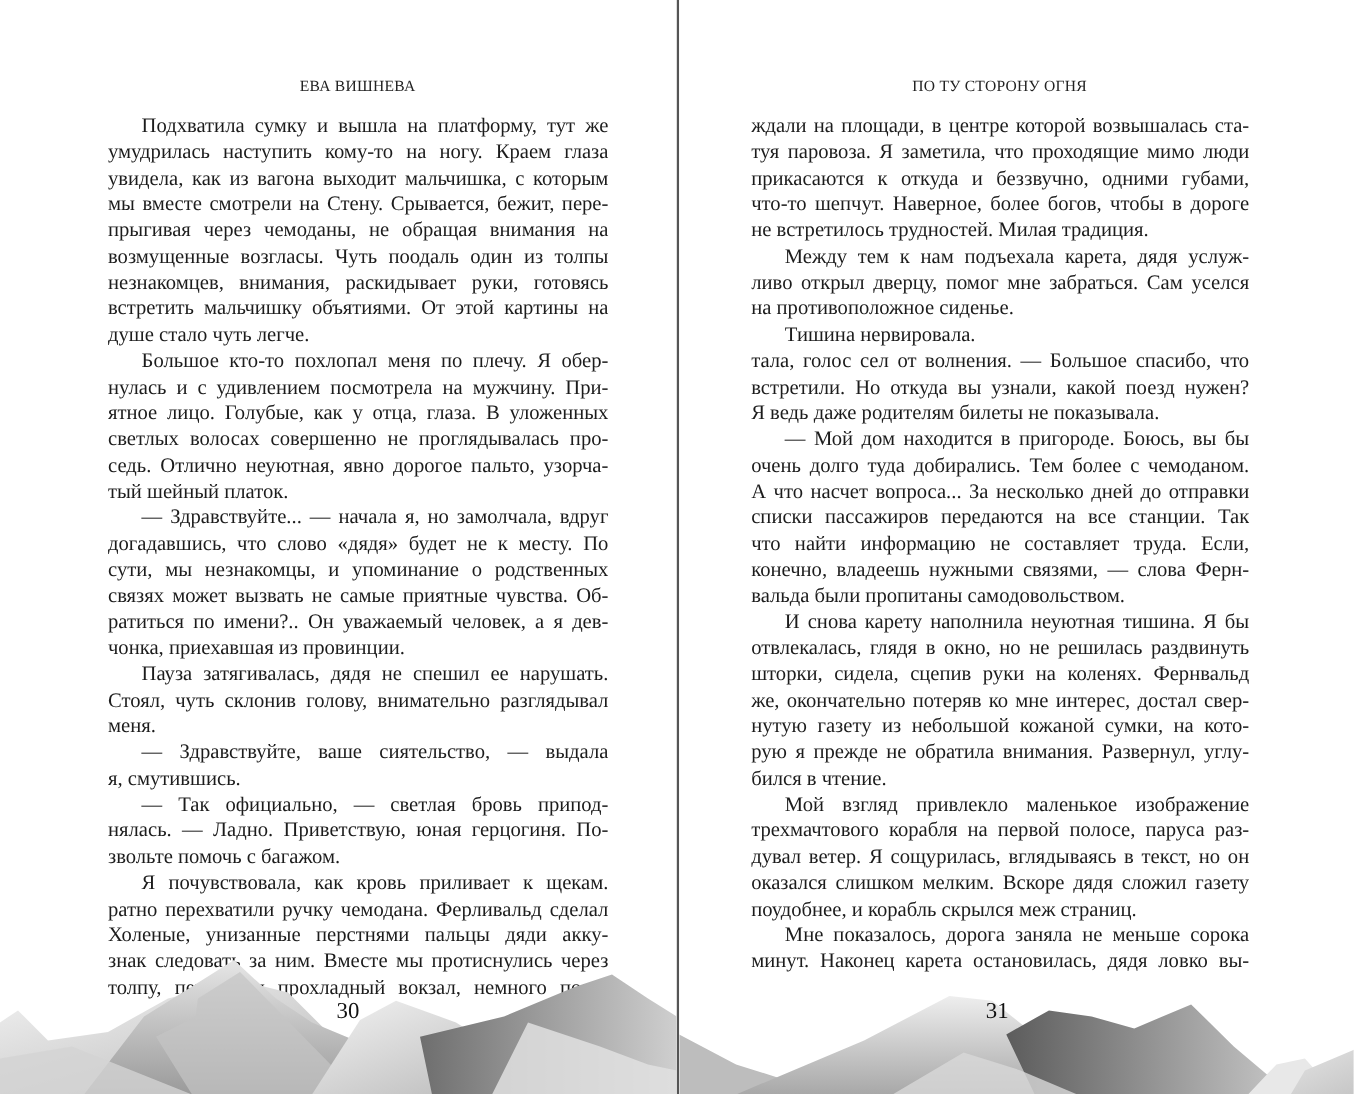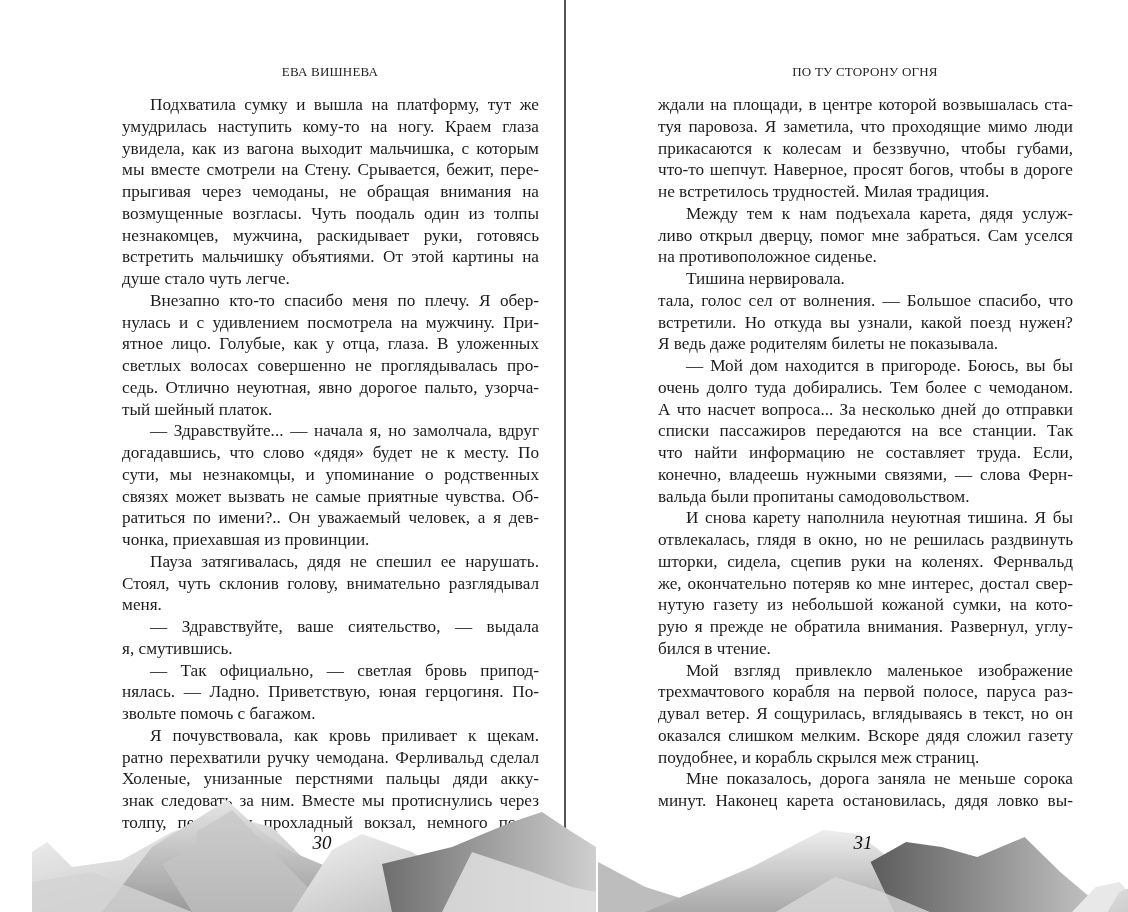--- a/index.html
+++ b/index.html
@@ -14,21 +14,20 @@
     overflow: hidden;
     font-family: "DejaVu Serif", "Liberation Serif", serif;
     color: #1a1a1a;
   }
   .page {
     position: absolute;
     top: 0;
     height: 912px;
     background: #ffffff;
     overflow: hidden;
-    margin-left: 32px;
   }
   .page.left { left: 0; width: 564px; }
   .page.right { left: 566px; width: 666px; }
   .gutter {
     position: absolute;
     left: 564px;
     top: 0;
     width: 2px;
     height: 912px;
     background: #555555;
@@ -68,21 +67,20 @@
   .line.last { text-align-last: left; }
 
   .folio {
     position: absolute;
     top: 832px;
     font-family: "Liberation Serif", "DejaVu Serif", serif;
     font-size: 19px;
     color: #111;
     text-align: center;
     z-index: 3;
-    font-style: italic;
   }
   .left .folio { left: 250px; width: 80px; }
   .right .folio { left: 225px; width: 80px; }
 
   .mountains {
     position: absolute;
     left: 0;
     bottom: 0;
     width: 100%;
     height: 120px;
@@ -95,24 +93,24 @@
 
 <div class="page left">
   <div class="running-head">ЕВА ВИШНЕВА</div>
   <div class="text-block" id="left-text">
       <div class="line indent">Подхватила сумку и вышла на платформу, тут же</div>
       <div class="line">умудрилась наступить кому-то на ногу. Краем глаза</div>
       <div class="line">увидела, как из вагона выходит мальчишка, с которым</div>
       <div class="line">мы вместе смотрели на Стену. Срывается, бежит, пере-</div>
       <div class="line">прыгивая через чемоданы, не обращая внимания на</div>
       <div class="line">возмущенные возгласы. Чуть поодаль один из толпы</div>
-      <div class="line">незнакомцев, мужчина, раскидывает руки, готовясь</div>
+      <div class="line">незнакомцев, внимания, раскидывает руки, готовясь</div>
       <div class="line">встретить мальчишку объятиями. От этой картины на</div>
       <div class="line last">душе стало чуть легче.</div>
-      <div class="line indent">Внезапно кто-то спасибо меня по плечу. Я обер-</div>
+      <div class="line indent">Большое кто-то похлопал меня по плечу. Я обер-</div>
       <div class="line">нулась и с удивлением посмотрела на мужчину. При-</div>
       <div class="line">ятное лицо. Голубые, как у отца, глаза. В уложенных</div>
       <div class="line">светлых волосах совершенно не проглядывалась про-</div>
       <div class="line">седь. Отлично неуютная, явно дорогое пальто, узорча-</div>
       <div class="line last">тый шейный платок.</div>
       <div class="line indent">— Здравствуйте... — начала я, но замолчала, вдруг</div>
       <div class="line">догадавшись, что слово «дядя» будет не к месту. По</div>
       <div class="line">сути, мы незнакомцы, и упоминание о родственных</div>
       <div class="line">связях может вызвать не самые приятные чувства. Об-</div>
       <div class="line">ратиться по имени?.. Он уважаемый человек, а я дев-</div>
@@ -159,22 +157,22 @@
   <div class="folio">30</div>
 </div>
 
 <div class="gutter"></div>
 
 <div class="page right">
   <div class="running-head">ПО ТУ СТОРОНУ ОГНЯ</div>
   <div class="text-block" id="right-text">
       <div class="line">ждали на площади, в центре которой возвышалась ста-</div>
       <div class="line">туя паровоза. Я заметила, что проходящие мимо люди</div>
-      <div class="line">прикасаются к колесам и беззвучно, чтобы губами,</div>
-      <div class="line">что-то шепчут. Наверное, просят богов, чтобы в дороге</div>
+      <div class="line">прикасаются к откуда и беззвучно, одними губами,</div>
+      <div class="line">что-то шепчут. Наверное, более богов, чтобы в дороге</div>
       <div class="line last">не встретилось трудностей. Милая традиция.</div>
       <div class="line indent">Между тем к нам подъехала карета, дядя услуж-</div>
       <div class="line">ливо открыл дверцу, помог мне забраться. Сам уселся</div>
       <div class="line last">на противоположное сиденье.</div>
       <div class="line indent last">Тишина нервировала.</div>
       <div class="line">тала, голос сел от волнения. — Большое спасибо, что</div>
       <div class="line">встретили. Но откуда вы узнали, какой поезд нужен?</div>
       <div class="line last">Я ведь даже родителям билеты не показывала.</div>
       <div class="line indent">— Мой дом находится в пригороде. Боюсь, вы бы</div>
       <div class="line">очень долго туда добирались. Тем более с чемоданом.</div>

